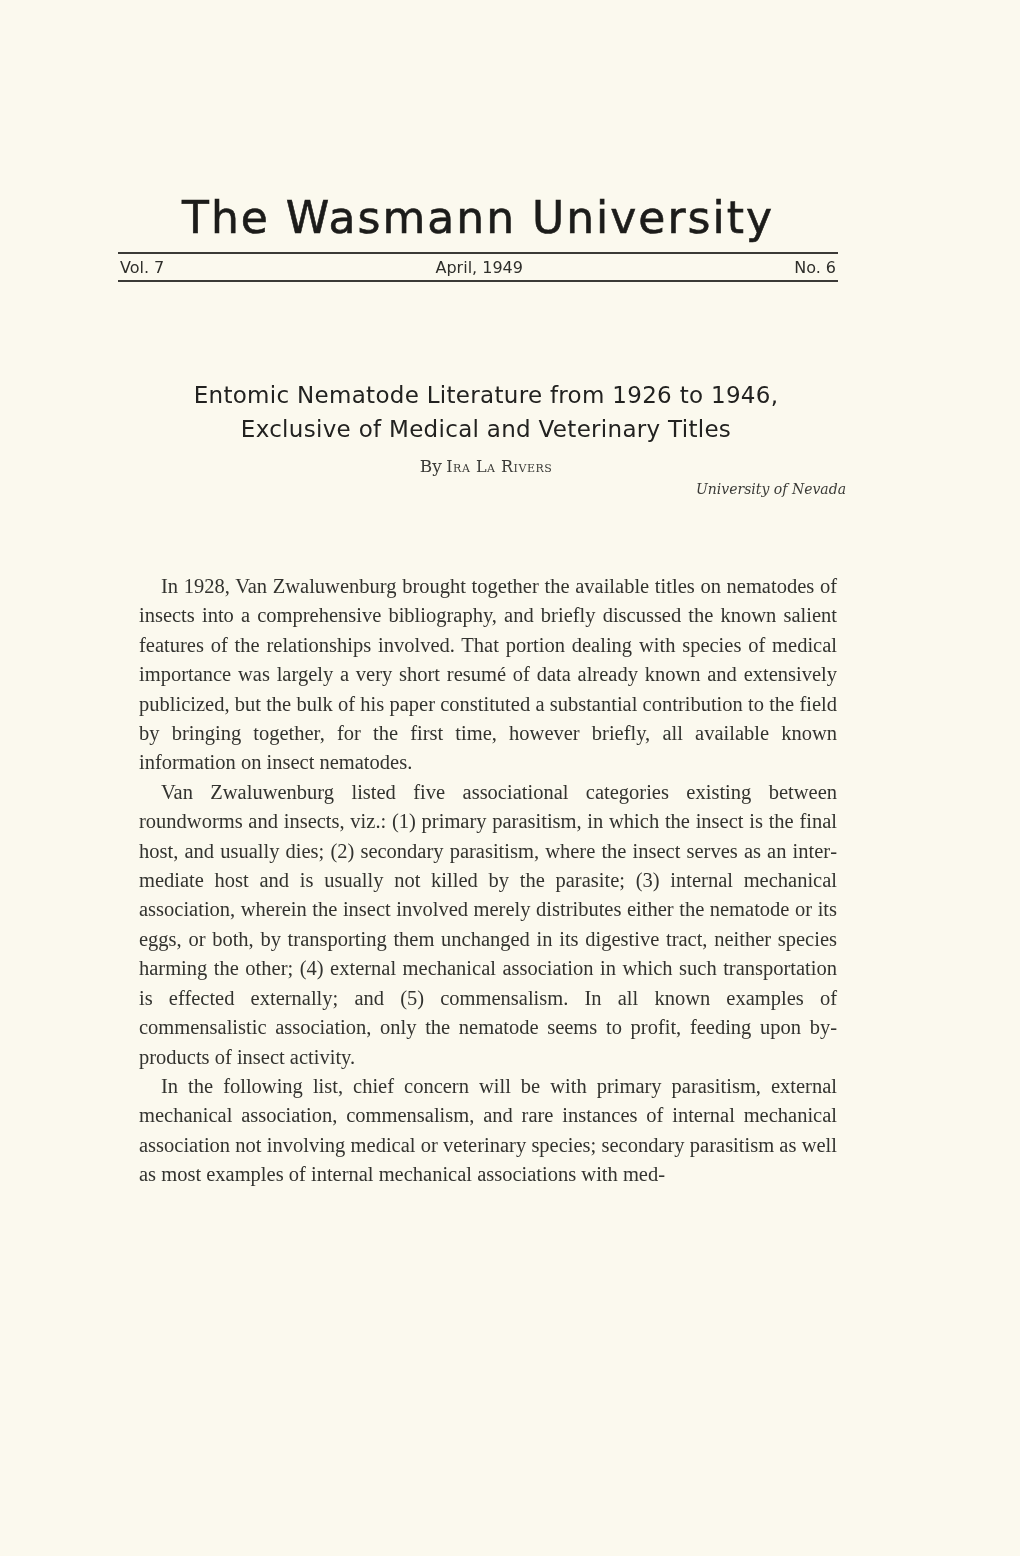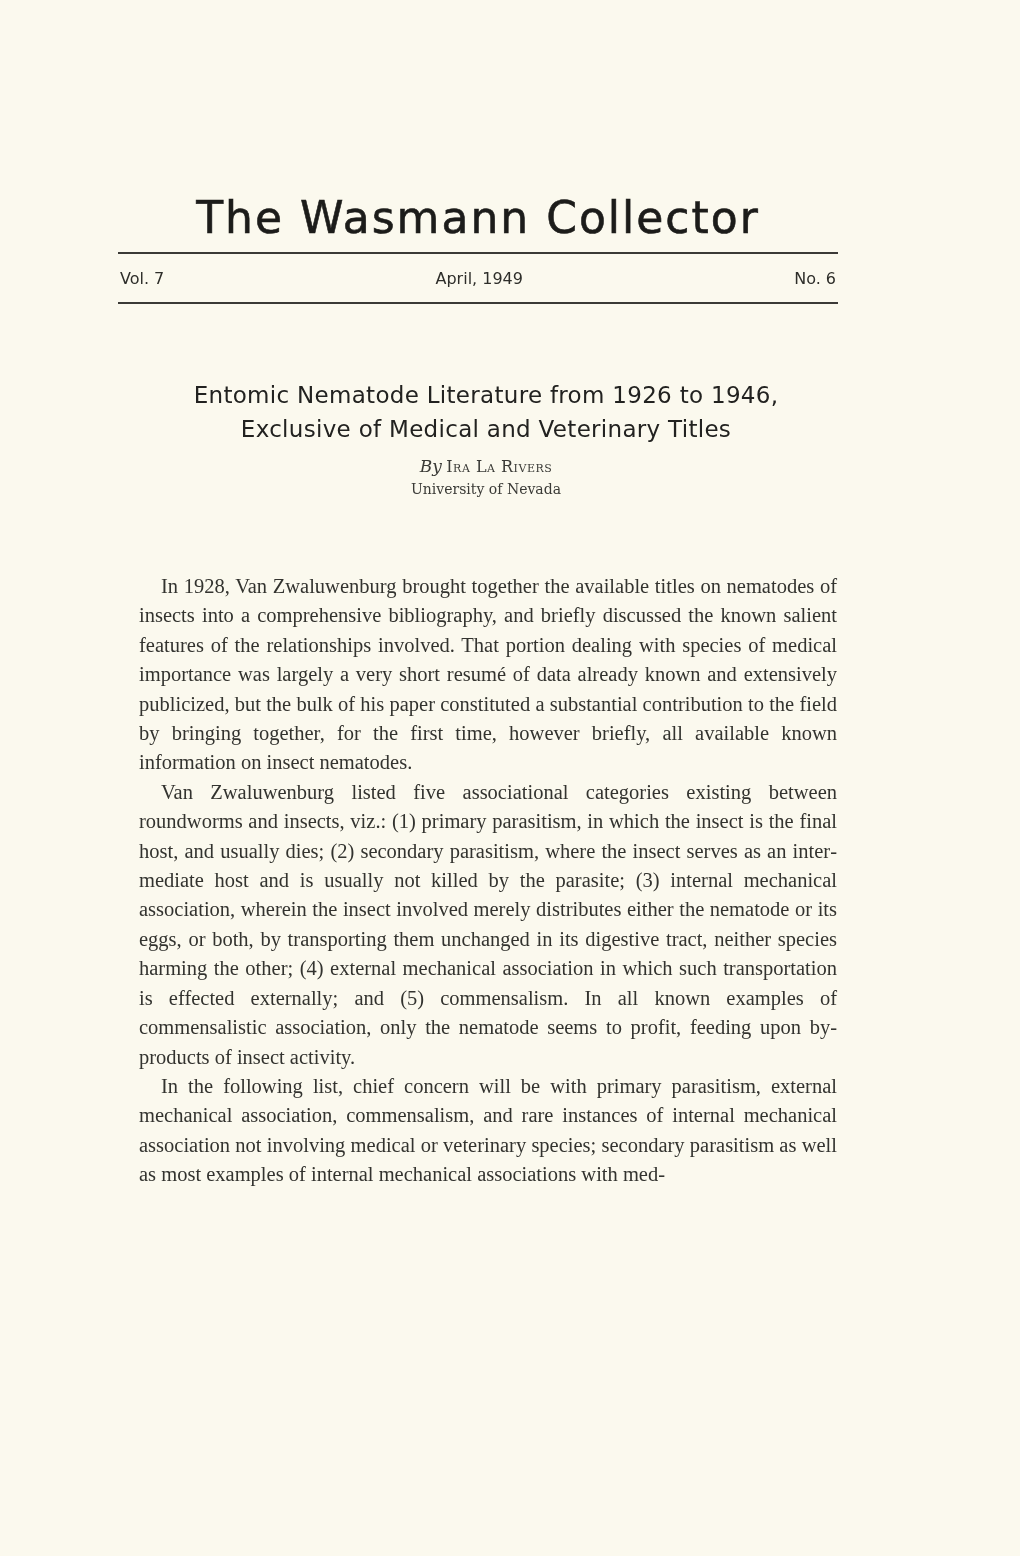--- a/index.html
+++ b/index.html
@@ -34,21 +34,21 @@
     width: 100%;
   }
   .rule.top { margin-top: 6px; }
   .meta-row {
     display: flex;
     justify-content: space-between;
     align-items: center;
     font-family: "DejaVu Sans", sans-serif;
     font-size: 16px;
     color: #2e2e2a;
-    height: 48px;
+    height: 26px;
     padding: 0 2px;
   }
   .article-header {
     position: absolute;
     left: 126px;
     top: 378px;
     width: 720px;
     text-align: center;
   }
   .article-title {
@@ -60,28 +60,30 @@
     margin: 0;
     letter-spacing: 0.3px;
   }
   .byline {
     font-family: "DejaVu Serif", serif;
     font-size: 14px;
     margin-top: 10px;
     color: #3a3a36;
     line-height: 20px;
   }
-  .byline .by { font-style: italic; font-size: 17px; }
+  .byline .by { font-size: 17px; }
   .byline .author { font-variant: small-caps; font-size: 16px; letter-spacing: 0.5px; }
   .affiliation {
     font-family: "DejaVu Serif", serif;
+    font-style: italic;
     font-size: 14px;
     color: #3a3a36;
     margin-top: 2px;
     line-height: 20px;
+    text-align: right;
   }
   .body-text {
     position: absolute;
     left: 139px;
     top: 572px;
     width: 698px;
     font-family: "Liberation Serif", serif;
     font-size: 20.5px;
     line-height: 29.4px;
     color: #33332f;
@@ -90,21 +92,21 @@
   }
   .body-text p {
     margin: 0;
     text-indent: 22px;
   }
 </style>
 </head>
 <body>
 
 <div class="masthead">
-  <h1 class="journal-title">The Wasmann Collector</h1>
+  <h1 class="journal-title">The Wasmann University</h1>
   <div class="rule top"></div>
   <div class="meta-row">
     <span>Vol. 7</span>
     <span>April, 1949</span>
     <span>No. 6</span>
   </div>
   <div class="rule"></div>
 </div>
 
 <div class="article-header">

